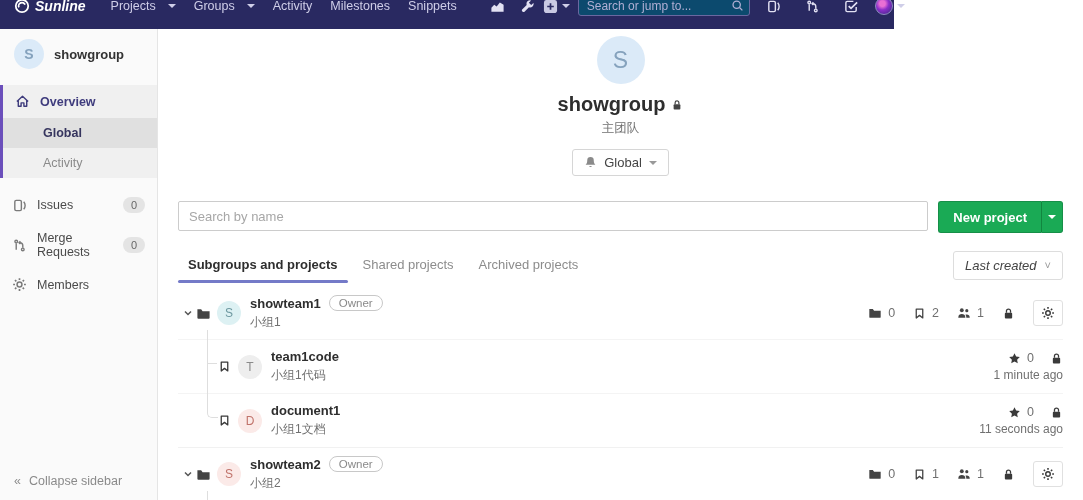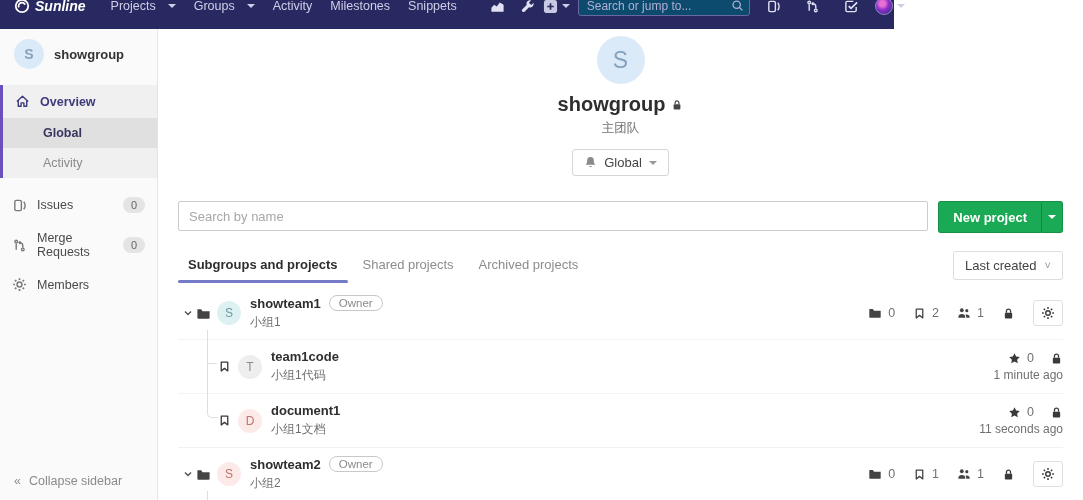--- a/index.html
+++ b/index.html
@@ -71,21 +71,21 @@
     font-size:13px;font-weight:600;padding:0 14px;border-radius:3px 0 0 3px;display:flex;align-items:center;}
   .split-caret{background:var(--green);border:1px solid var(--green-dark);border-left:1px solid #11863f;
     width:22px;border-radius:0 3px 3px 0;display:flex;align-items:center;justify-content:center;color:#fff;}
 
   .tabs-row{display:flex;align-items:flex-start;margin-top:18px;}
   .tabs{display:flex;align-items:flex-end;}
   .tab{padding:6px 10px 11px;font-size:13px;color:#8c8c8c;cursor:pointer;position:relative;margin-right:5px;white-space:nowrap;}
   .tab.active{color:#2e2e2e;font-weight:bold;}
   .tab.active::after{content:"";position:absolute;left:0;right:0;bottom:0;height:3px;background:var(--tab-underline);border-radius:2px;}
   .sort-btn{margin-left:auto;display:flex;align-items:center;gap:8px;border:1px solid #ddd;border-radius:3px;
-    background:#fff;padding:6px 11px;font-size:13px;color:#444;cursor:pointer;}
+    background:#fff;padding:6px 11px;font-size:13px;color:#444;cursor:pointer;font-style:italic;}
   .sort-btn .chev{color:#999;font-size:11px;line-height:1;}
 
   
   .groups-list{margin-top:4px;}
   .group-block{border-top:1px solid #f1f1f1;}
   .group-block:first-child{border-top:none;}
   .row{display:flex;align-items:center;}
   .group-row{padding:8px 0;}
   .caret-ico{color:#555;margin:0 2px 0 4px;cursor:pointer;}
   .folder-ico{color:#444;margin-right:6px;}

